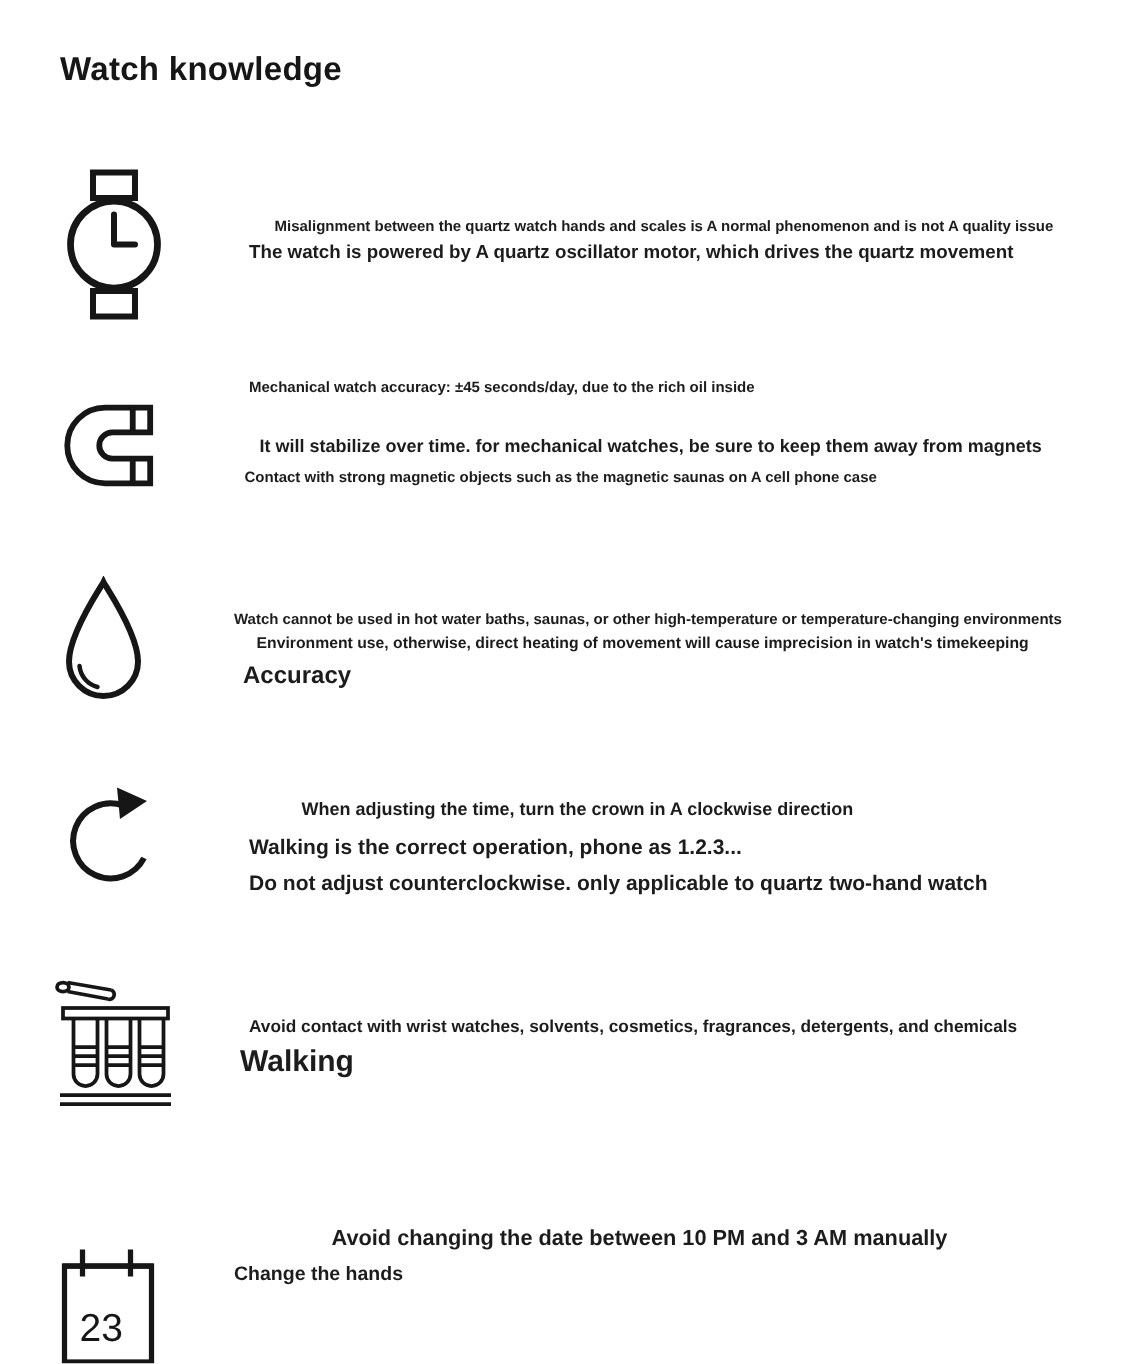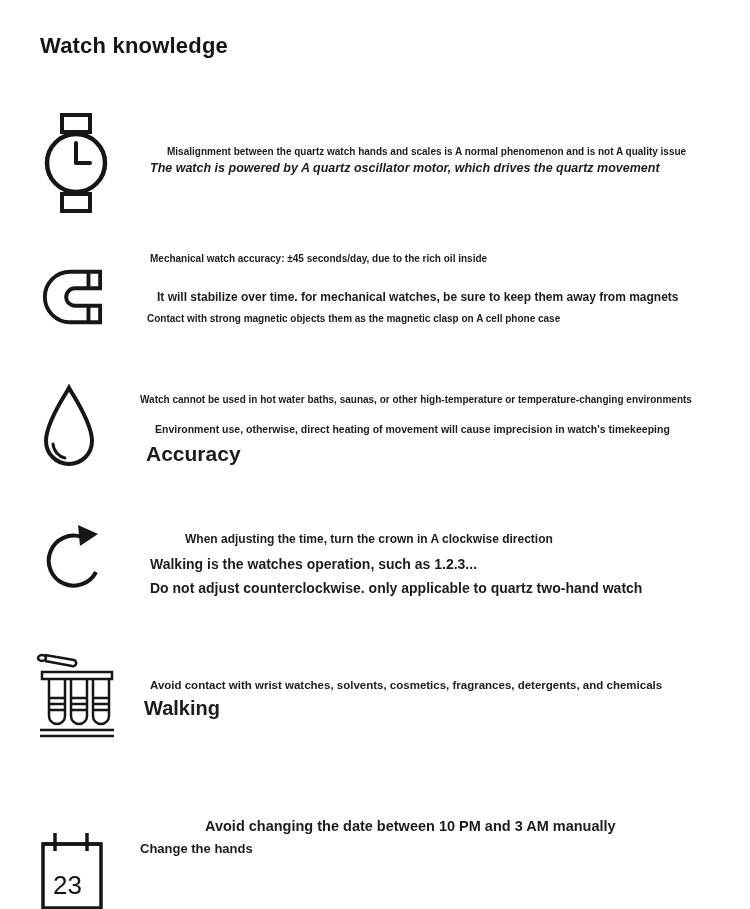--- a/index.html
+++ b/index.html
@@ -1,20 +1,20 @@
 <!DOCTYPE html>
 <html><head>
 <meta charset="utf-8">
 <style>
   * { margin:0; padding:0; box-sizing:border-box; }
   html,body { background:#ffffff; }
   body { font-family:"Liberation Sans", sans-serif; color:#161616; }
   .page { position:relative; width:750px; height:909px; background:#ffffff; overflow:hidden; }
   .title { position:absolute; left:40px; top:33px; font-size:22px; font-weight:700; letter-spacing:.2px; white-space:nowrap; }
-  .line { position:absolute; white-space:nowrap; font-weight:700; color:#1c1c1c; }
+  .line { position:absolute; white-space:nowrap; font-weight:700; color:#1c1c1c;margin-left:16px; }
   .icon { position:absolute; }
   .icon svg { width:100%; height:100%; display:block; }
   .stroke { fill:none; stroke:#161616; }
 </style>
 </head>
 <body>
 
 <div class="page">
 
   <h1 class="title">Watch knowledge</h1>
@@ -22,56 +22,56 @@
   <div class="section">
     <div class="icon" style="left:42px; top:112px; width:68px; height:102px;">
       <svg viewBox="0 0 68 102" aria-hidden="true">
         <rect class="stroke" x="20" y="3" width="28" height="17" stroke-width="4"></rect>
         <circle class="stroke" cx="34" cy="51" r="29" stroke-width="4.5"></circle>
         <path class="stroke" d="M34 51 V31 M34 51 H48" stroke-width="4" stroke-linecap="round"></path>
         <rect class="stroke" x="20" y="82" width="28" height="17" stroke-width="4"></rect>
       </svg>
     </div>
     <p class="line" style="left:167px; top:146px; font-size:10px;">Misalignment between the quartz watch hands and scales is A normal phenomenon and is not A quality issue</p>
-    <p class="line" style="left:150px; top:161px; font-size:12.5px;font-style:italic;">The watch is powered by A quartz oscillator motor, which drives the quartz movement</p>
+    <p class="line" style="left:150px; top:161px; font-size:12.5px;">The watch is powered by A quartz oscillator motor, which drives the quartz movement</p>
   </div>
 
   <div class="section">
     <div class="icon" style="left:40px; top:266px; width:64px; height:62px;">
       <svg viewBox="0 0 66 62" aria-hidden="true">
         <path class="stroke" d="M62 5 H31 A26 26 0 0 0 31 57 H62 V40 H36 A9 9 0 0 1 36 22 H62 Z" stroke-width="4"></path>
         <path class="stroke" d="M50 5 V22 M50 40 V57" stroke-width="4"></path>
       </svg>
     </div>
     <p class="line" style="left:150px; top:253px; font-size:10px;">Mechanical watch accuracy: ±45 seconds/day, due to the rich oil inside</p>
     <p class="line" style="left:157px; top:290px; font-size:12px;">It will stabilize over time. for mechanical watches, be sure to keep them away from magnets</p>
-    <p class="line" style="left:147px; top:313px; font-size:10px;">Contact with strong magnetic objects them as the magnetic clasp on A cell phone case</p>
+    <p class="line" style="left:147px; top:313px; font-size:10px;">Contact with strong magnetic objects such as the magnetic saunas on A cell phone case</p>
   </div>
 
   <div class="section">
     <div class="icon" style="left:40px; top:384px; width:58px; height:86px;">
       <svg viewBox="0 0 58 86" aria-hidden="true">
         <path class="stroke" d="M29 4 C27 8 6 38 6 57 A23 23 0 0 0 52 57 C52 38 31 8 29 4 Z" stroke-width="4"></path>
         <path class="stroke" d="M13 60 A16 16 0 0 0 25 74" stroke-width="3" stroke-linecap="round"></path>
       </svg>
     </div>
-    <p class="line" style="left:140px; top:394px; font-size:10px;text-align:center;">Watch cannot be used in hot water baths, saunas, or other high-temperature or temperature-changing environments</p>
+    <p class="line" style="left:140px; top:408px; font-size:10px;text-align:center;">Watch cannot be used in hot water baths, saunas, or other high-temperature or temperature-changing environments</p>
     <p class="line" style="left:155px; top:423px; font-size:10.5px;">Environment use, otherwise, direct heating of movement will cause imprecision in watch's timekeeping</p>
-    <p class="line" style="left:146px; top:442px; font-size:21px;">Accuracy</p>
+    <p class="line" style="left:146px; top:442px; font-size:16px;">Accuracy</p>
   </div>
 
   <div class="section">
     <div class="icon" style="left:42px; top:522px; width:64px; height:72px;">
       <svg viewBox="0 0 64 72" aria-hidden="true">
         <path class="stroke" d="M40 15 A25 25 0 1 0 54 50" stroke-width="4"></path>
         <path d="M36 3 L56 12 L38 24 Z" fill="#161616"></path>
       </svg>
     </div>
     <p class="line" style="left:185px; top:532px; font-size:12px;">When adjusting the time, turn the crown in A clockwise direction</p>
-    <p class="line" style="left:150px; top:556px; font-size:14px;">Walking is the watches operation, such as 1.2.3...</p>
+    <p class="line" style="left:150px; top:556px; font-size:14px;">Walking is the correct operation, phone as 1.2.3...</p>
     <p class="line" style="left:150px; top:580px; font-size:14px;text-align:right;">Do not adjust counterclockwise. only applicable to quartz two-hand watch</p>
   </div>
 
   <div class="section">
     <div class="icon" style="left:36px; top:648px; width:80px; height:92px;">
       <svg viewBox="0 0 80 92" aria-hidden="true">
         <g class="stroke" stroke-width="2.5">
           <ellipse cx="6" cy="10" rx="4" ry="3"></ellipse>
           <path d="M9 7 L38 12 M9 13 L36 18"></path>
           <path d="M38 12 A3 3 0 0 1 36 18"></path>

